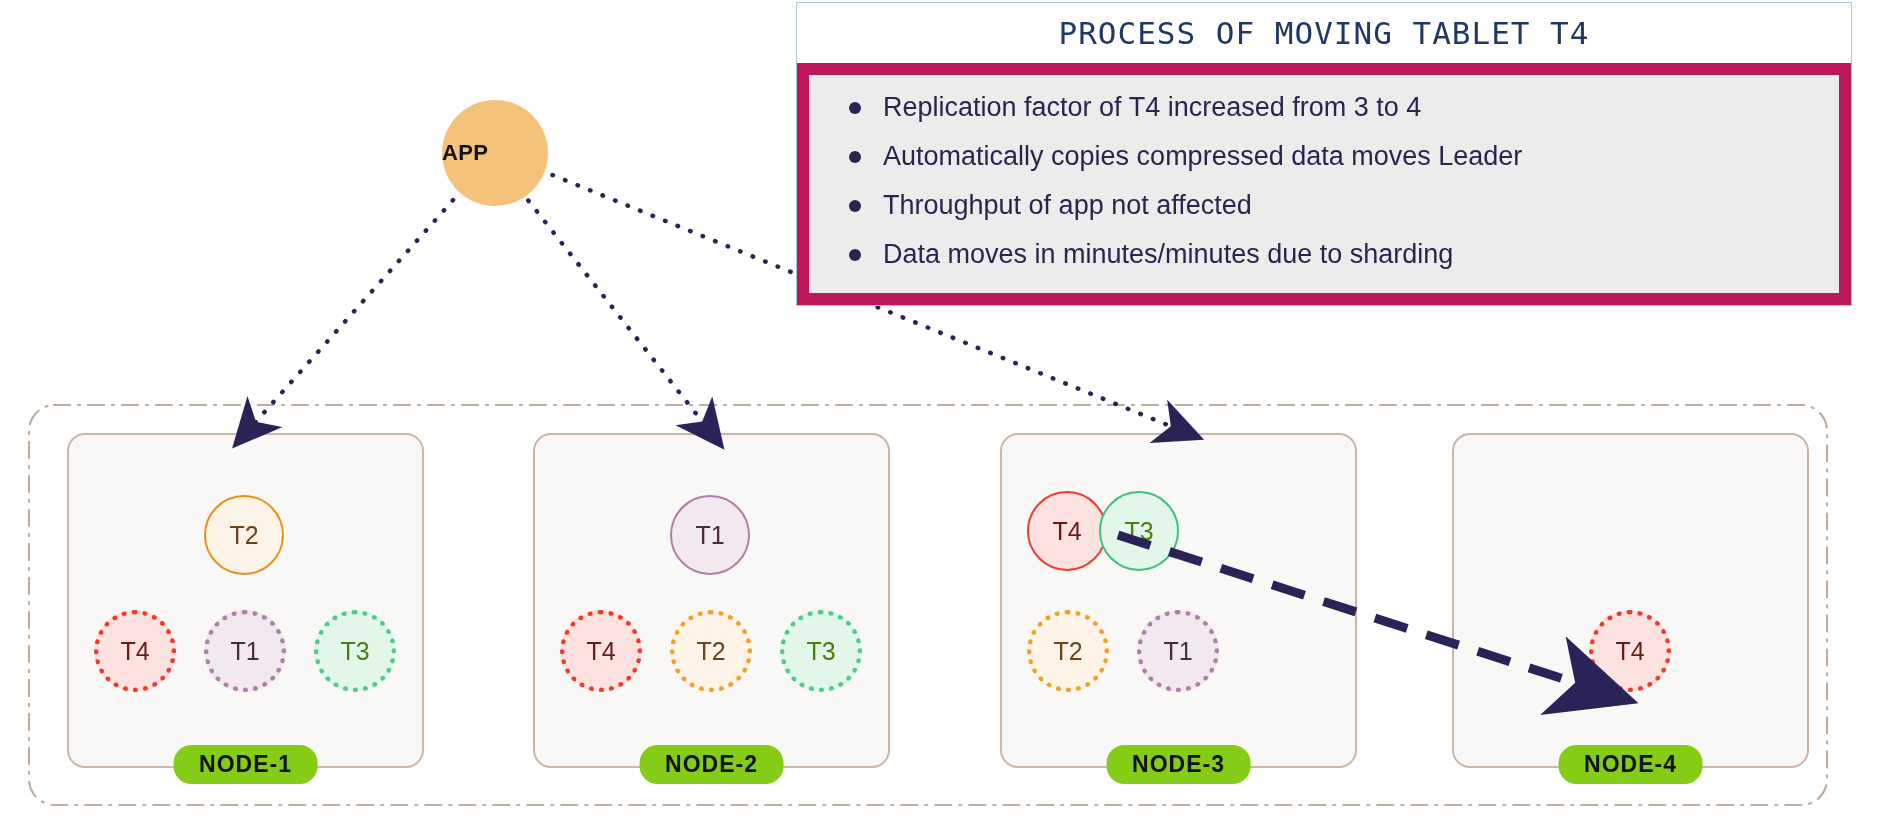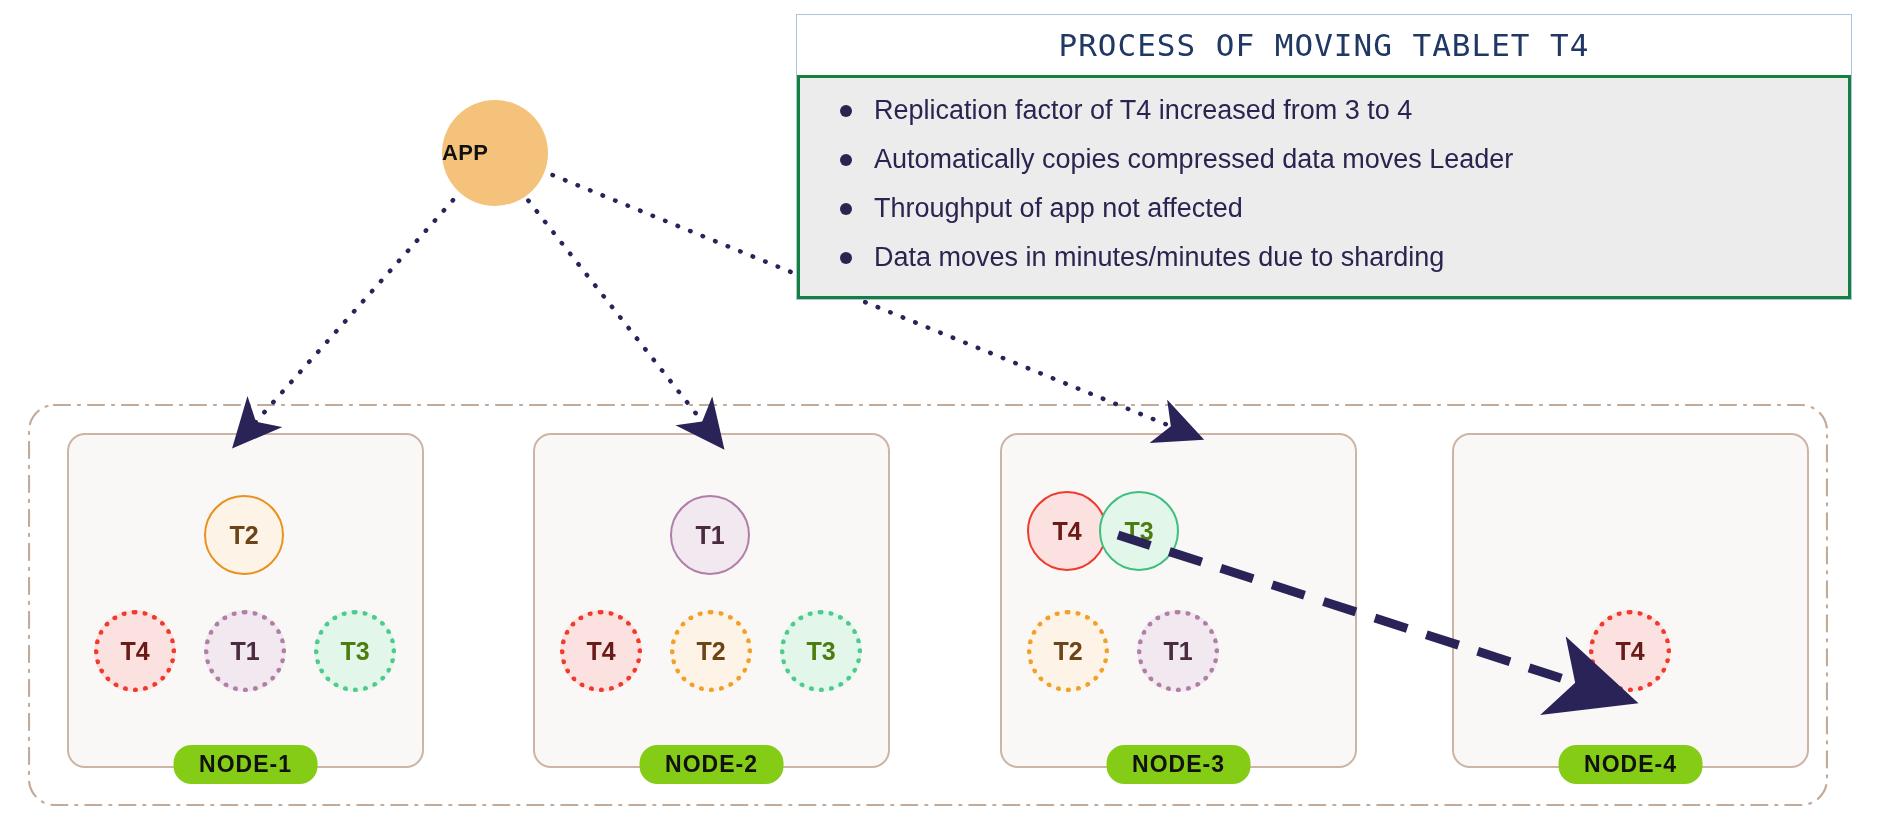--- a/index.html
+++ b/index.html
@@ -42,39 +42,39 @@
     font-size: 22px;
     font-weight: 700;
     color: #111111;
     letter-spacing: .4px;
     font-family: "Liberation Sans", sans-serif;
   }
 
   
   #legend-box {
     position: absolute;
-    left: 796px; top: 14px;
+    left: 796px; top: 2px;
     width: 1056px;
     border: 1.5px solid #A9C6E0;
-    background: #15803d;
+    background: #be185d;
     z-index: 6;
   }
   #legend-title {
     text-align: center;
     font-family: "DejaVu Sans Mono", "Liberation Mono", monospace;
     font-size: 31px;
     color: #1F3864;
     padding: 12px 10px 12px;
     letter-spacing: 1px;
     background: #ffffff;
     white-space: nowrap;
   }
   #legend-list {
     background: #ECECEC;
-    margin: 3px;
+    margin: 12px;
     padding: 8px 0 14px 0;
     list-style: none;
   }
   #legend-list li {
     position: relative;
     font-size: 27px;
     color: #2A2550;
     padding: 4px 18px 4px 74px;
     line-height: 1.52;
     white-space: nowrap;
@@ -135,21 +135,21 @@
   }
 
   
   .tablet {
     position: absolute;
     border-radius: 50%;
     display: flex;
     align-items: center;
     justify-content: center;
     font-size: 25px;
-    font-weight: 700;
+    font-weight: 400;
     z-index: 4;
     text-align: center;
   }
   .tablet.leader  { border-style: solid; border-width: 2px; }
   .tablet.follower{ border-style: dotted; border-width: 5px; }
 
   
   .t-T1 { background: #F2E8EF; border-color: #B07FA8; color: #4A2B3F; }
   .t-T2 { background: #FDF3E6; border-color: #E8921E; color: #6B4418; }
   .t-T3 { background: #E2F6EA; border-color: #3DBF7E; color: #4d7c0f; }

